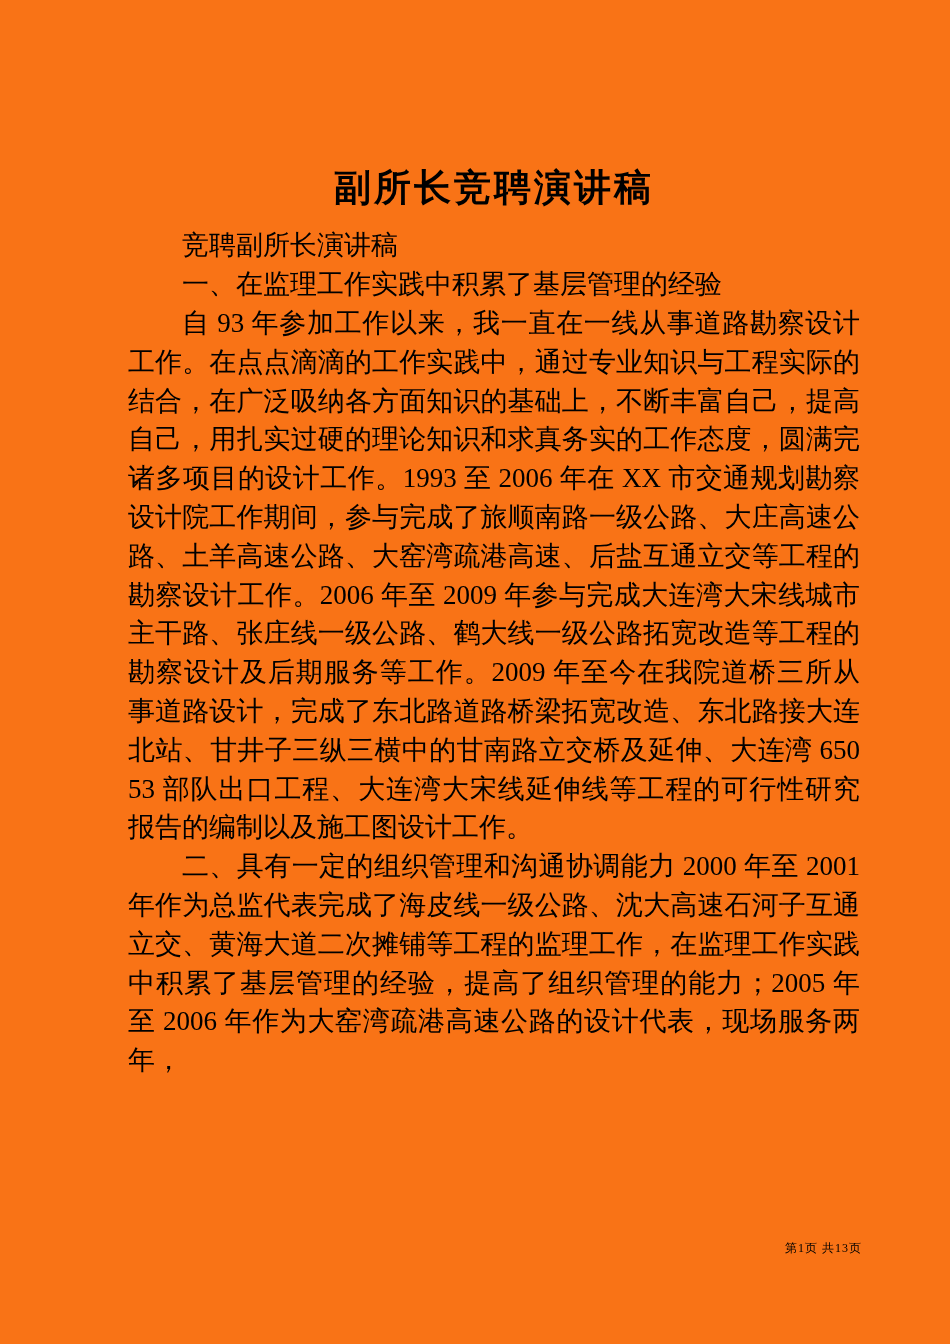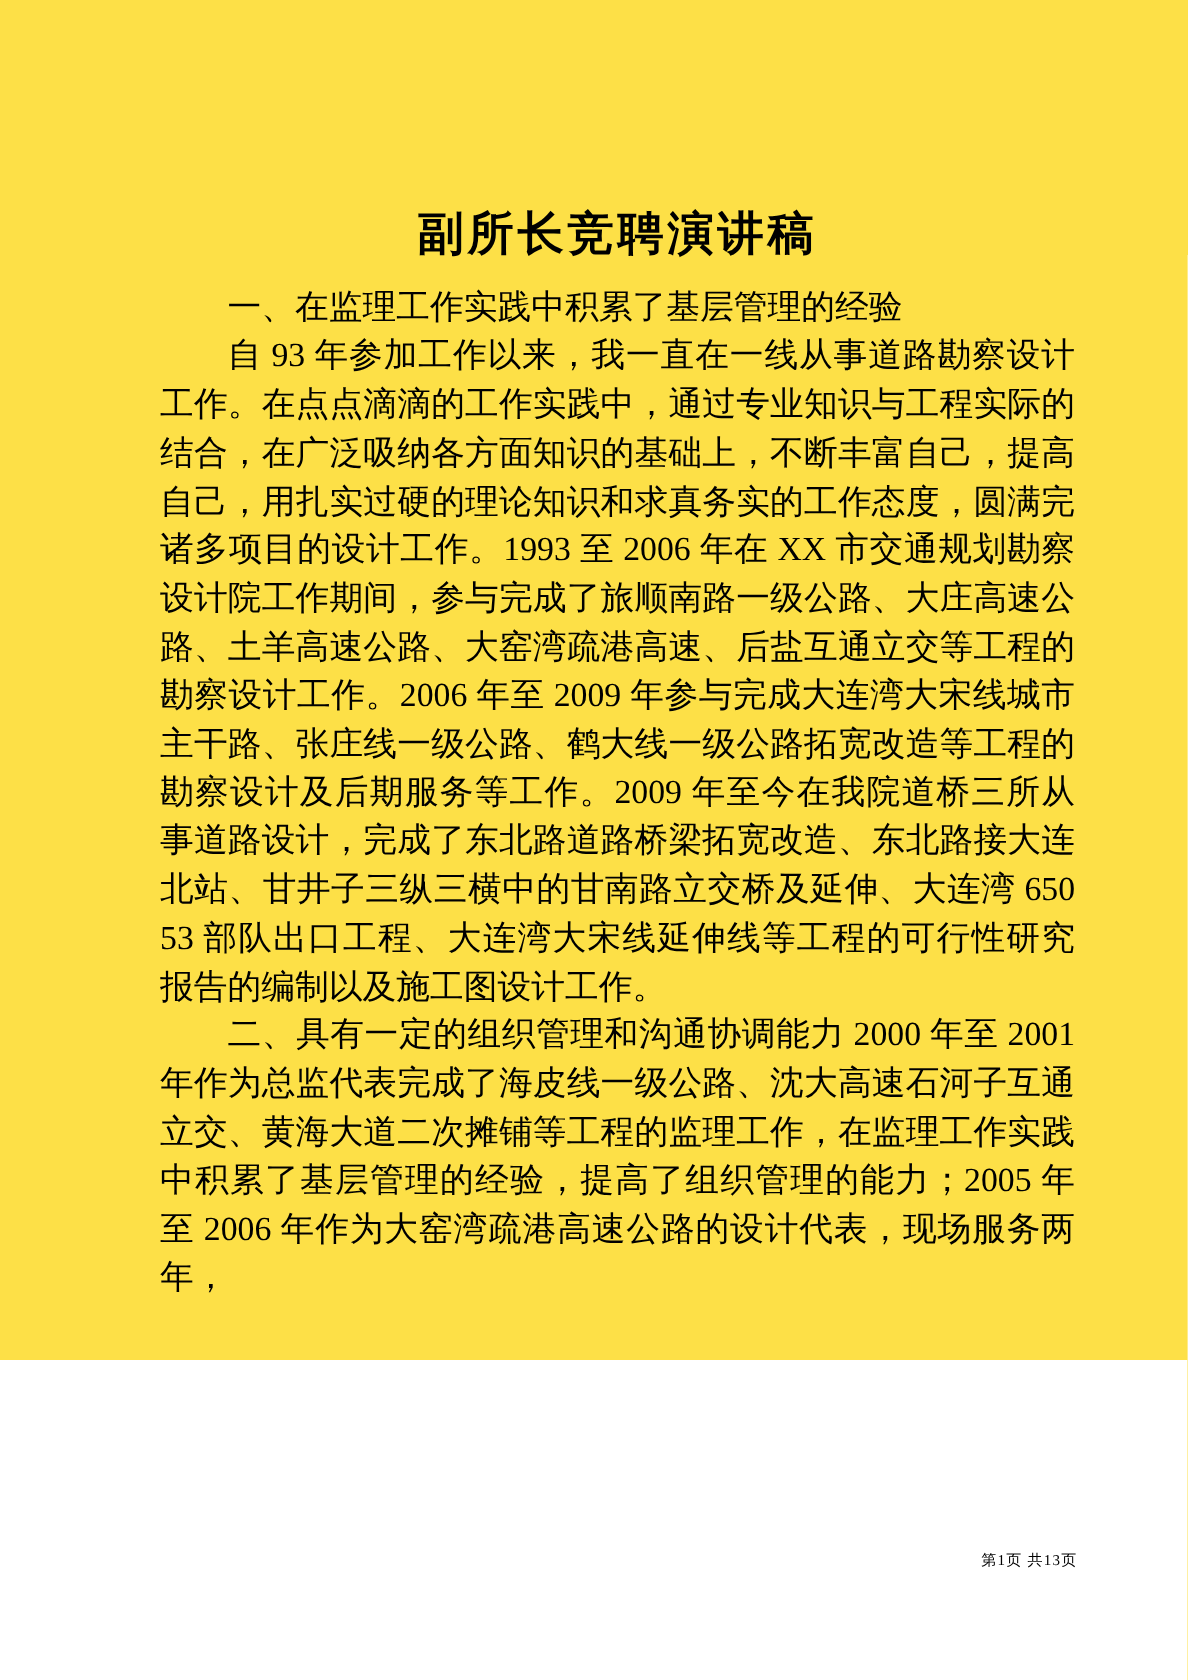--- a/index.html
+++ b/index.html
@@ -13,24 +13,24 @@
     color: #000000;
     font-family: "Liberation Serif", "DejaVu Serif", serif;
     position: relative;
     overflow: hidden;
   }
   .doc-page {
     position: absolute;
     left: 0;
     top: 0;
     width: 950px;
-    height: 1088px;
+    height: 1344px;
     box-sizing: border-box;
     padding: 166px 90px 16px 128px;
-    background: #fde047;
+    background: #f97316;
   }
   .doc-title {
     font-size: 37px;
     font-weight: bold;
     text-align: center;
     margin: 0 0 16px 0;
     letter-spacing: 3px;
     line-height: 1.2;
   }
   .doc-body p {
@@ -50,18 +50,19 @@
     letter-spacing: 1px;
     color: #000000;
   }
 </style>
 </head>
 <body>
 
 <div class="doc-page">
   <h1 class="doc-title">副所长竞聘演讲稿</h1>
   <div class="doc-body" id="doc-body">
+      <p>竞聘副所长演讲稿</p>
       <p>一、在监理工作实践中积累了基层管理的经验</p>
       <p>自 93 年参加工作以来，我一直在一线从事道路勘察设计工作。在点点滴滴的工作实践中，通过专业知识与工程实际的结合，在广泛吸纳各方面知识的基础上，不断丰富自己，提高自己，用扎实过硬的理论知识和求真务实的工作态度，圆满完诸多项目的设计工作。1993 至 2006 年在 XX 市交通规划勘察设计院工作期间，参与完成了旅顺南路一级公路、大庄高速公路、土羊高速公路、大窑湾疏港高速、后盐互通立交等工程的勘察设计工作。2006 年至 2009 年参与完成大连湾大宋线城市主干路、张庄线一级公路、鹤大线一级公路拓宽改造等工程的勘察设计及后期服务等工作。2009 年至今在我院道桥三所从事道路设计，完成了东北路道路桥梁拓宽改造、东北路接大连北站、甘井子三纵三横中的甘南路立交桥及延伸、大连湾 65053 部队出口工程、大连湾大宋线延伸线等工程的可行性研究报告的编制以及施工图设计工作。</p>
       <p>二、具有一定的组织管理和沟通协调能力 2000 年至 2001 年作为总监代表完成了海皮线一级公路、沈大高速石河子互通立交、黄海大道二次摊铺等工程的监理工作，在监理工作实践中积累了基层管理的经验，提高了组织管理的能力；2005 年至 2006 年作为大窑湾疏港高速公路的设计代表，现场服务两年，</p>
     </div>
   <div class="doc-footer">第1页 共13页</div>
 </div>
 
 </body></html>

